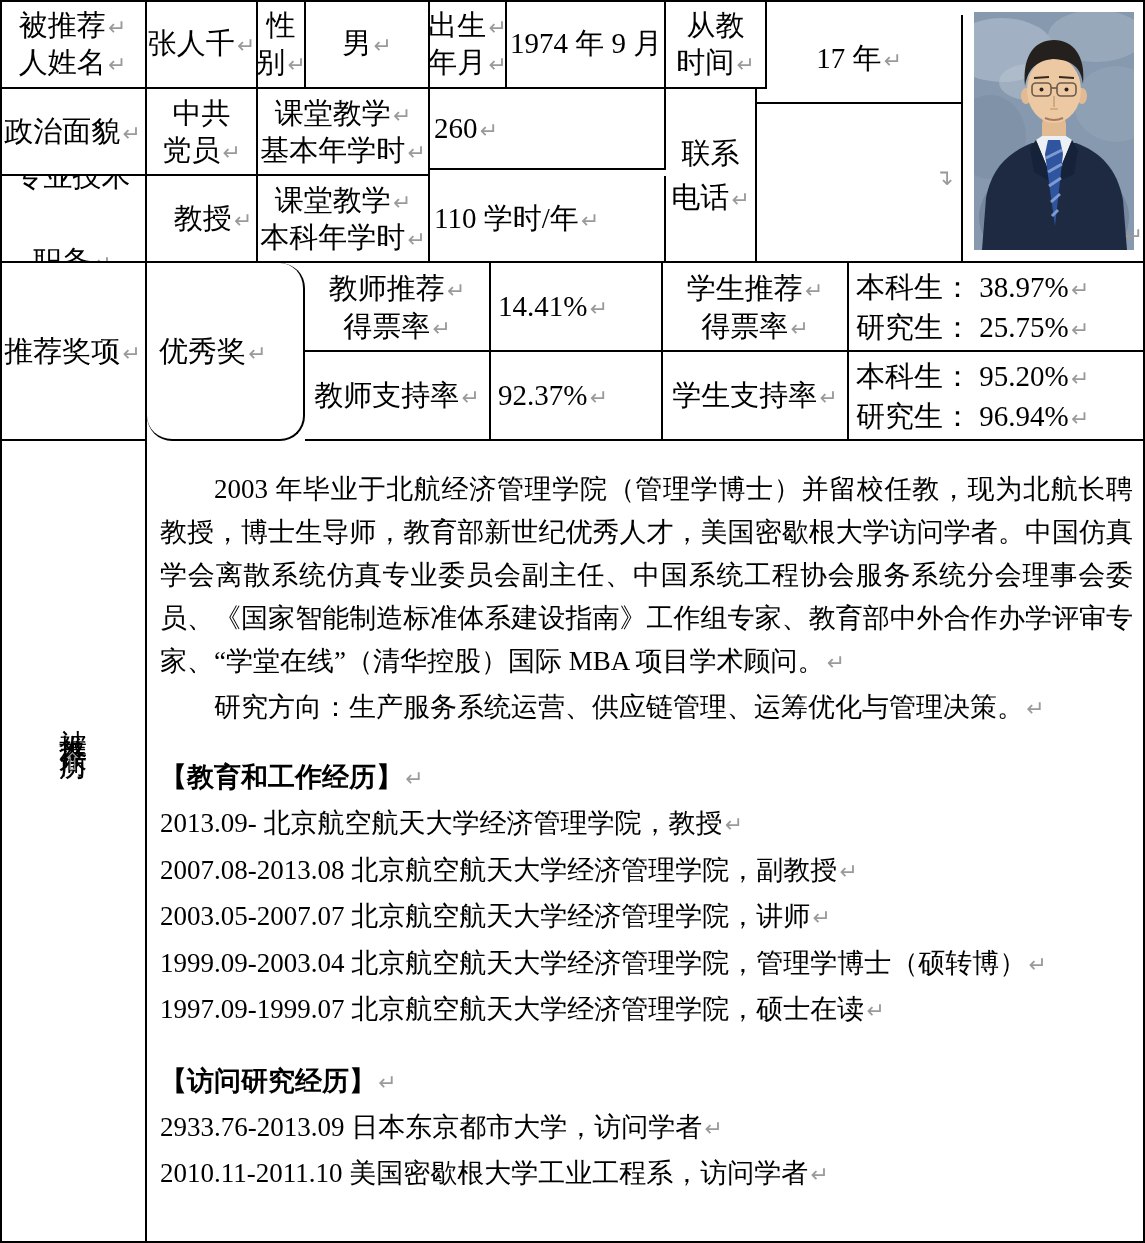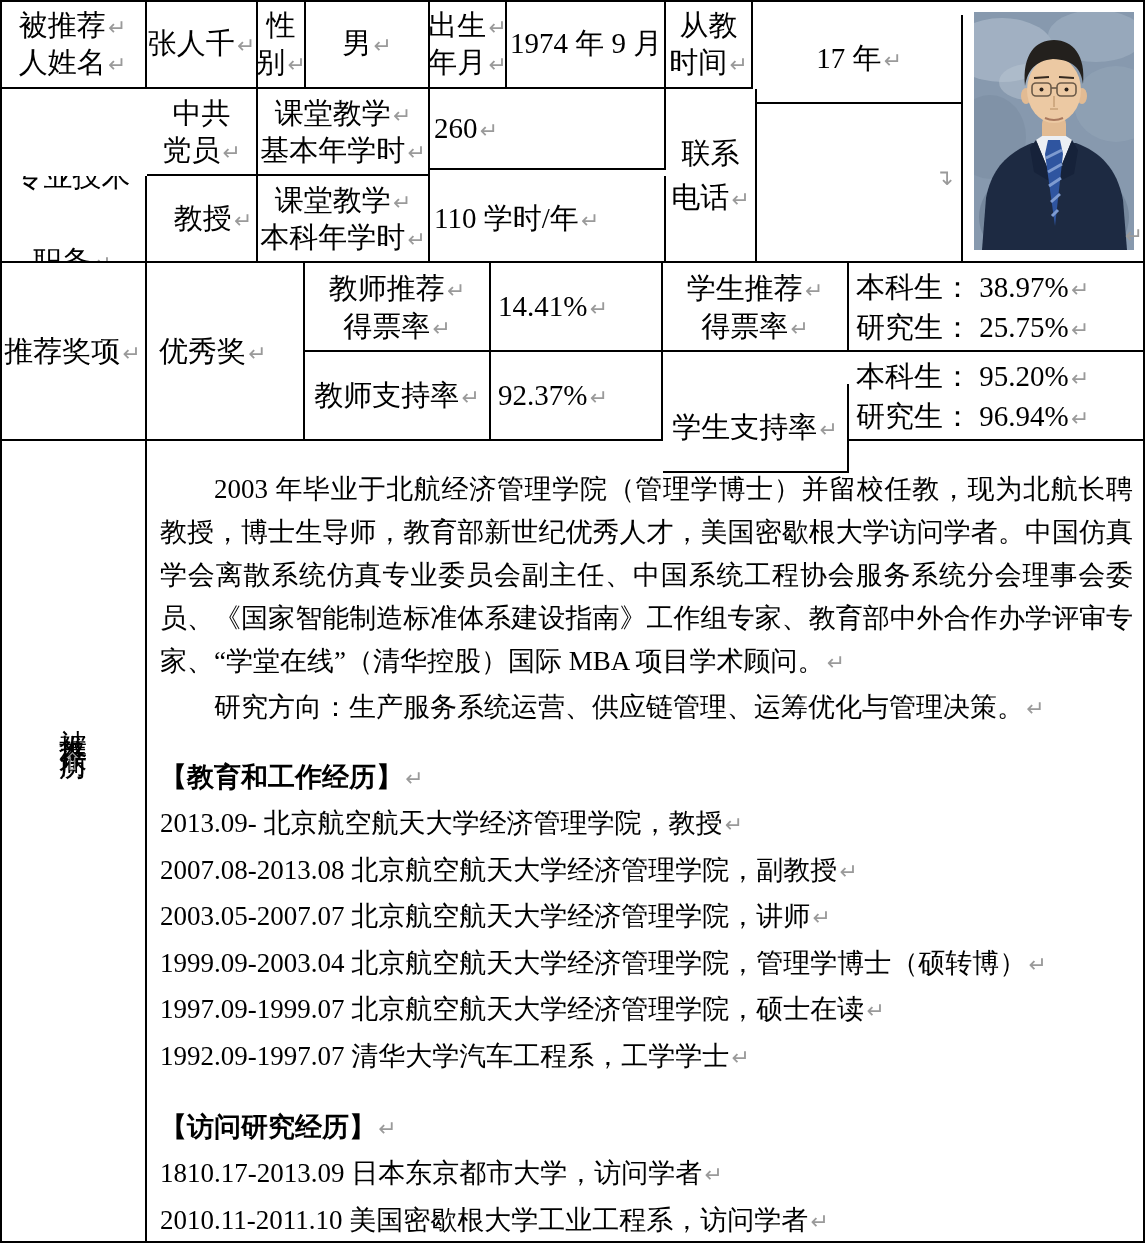--- a/index.html
+++ b/index.html
@@ -73,21 +73,21 @@
   <div class="cell" style="left:306px;top:0;width:124px;height:89px;">
     <div class="ln"><span>男</span><span class="mark">↵</span></div>
   </div>
   <div class="cell" style="left:430px;top:0;width:77px;height:89px;line-height:37px;">
     <div class="ln"><span>出生</span><span class="mark">↵</span></div>
     <div class="ln"><span>年月</span><span class="mark">↵</span></div>
   </div>
   <div class="cell left" style="left:507px;top:0;width:159px;height:89px;padding-left:3px;">
     <div class="ln"><span>1974 年 9 月</span><span class="mark">↵</span></div>
   </div>
-  <div class="cell" style="left:666px;top:0;width:87px;height:89px;line-height:37px;">
+  <div class="cell" style="left:666px;top:0;width:101px;height:89px;line-height:37px;">
     <div class="ln"><span>从教</span></div>
     <div class="ln"><span>时间</span><span class="mark">↵</span></div>
   </div>
   <div class="cell" style="left:757px;top:0;width:206px;height:89px;margin-top:15px;">
     <div class="ln"><span>17 年</span><span class="mark">↵</span></div>
   </div>
 
   <div class="cell no-r photo-cell" style="left:963px;top:0;width:182px;height:263px;">
     <svg class="photo-frame" viewBox="0 0 160 238">
       <rect width="160" height="238" fill="#8799ae"></rect>
@@ -123,20 +123,23 @@
       <circle cx="67.5" cy="77.5" r="2" fill="#2a211a"></circle>
       <circle cx="92.5" cy="77.5" r="2" fill="#2a211a"></circle>
       <path d="M 60 66 L 75 65 M 85 65 L 100 66" stroke="#35291f" stroke-width="2"></path>
 
       <path d="M 80 84 L 80 95 M 76 97 L 84 97" stroke="#c9a279" stroke-width="1.6" fill="none"></path>
       <path d="M 71 106 Q 80 110 89 106" stroke="#a9785d" stroke-width="2" fill="none"></path>
     </svg>
     <span class="mark mark-abs" style="right:2px;bottom:14px;">↵</span>
   </div>
 
+  <div class="cell" style="left:0;top:89px;width:147px;height:87px;">
+    <div class="ln"><span>政治面貌</span><span class="mark">↵</span></div>
+  </div>
   <div class="cell" style="left:147px;top:89px;width:111px;height:87px;line-height:37px;">
     <div class="ln"><span>中共</span></div>
     <div class="ln"><span>党员</span><span class="mark">↵</span></div>
   </div>
   <div class="cell" style="left:258px;top:89px;width:172px;height:87px;line-height:37px;">
     <div class="ln"><span>课堂教学</span><span class="mark">↵</span></div>
     <div class="ln"><span>基本年学时</span><span class="mark">↵</span></div>
   </div>
   <div class="cell left" style="left:430px;top:88px;width:236px;height:82px;padding-left:4px;">
     <div class="ln"><span>260</span><span class="mark">↵</span></div>
@@ -162,21 +165,21 @@
     <div class="ln"><span>课堂教学</span><span class="mark">↵</span></div>
     <div class="ln"><span>本科年学时</span><span class="mark">↵</span></div>
   </div>
   <div class="cell left" style="left:430px;top:176px;width:236px;height:87px;padding-left:4px;">
     <div class="ln"><span>110 学时/年</span><span class="mark">↵</span></div>
   </div>
 
   <div class="cell" style="left:0;top:263px;width:147px;height:178px;">
     <div class="ln"><span>推荐奖项</span><span class="mark">↵</span></div>
   </div>
-  <div class="cell left" style="left:147px;top:263px;width:158px;height:178px;padding-left:12px;">
+  <div class="cell left" style="left:147px;top:263px;width:158px;height:178px;padding-left:12px;border-radius:25px;">
     <div class="ln"><span>优秀奖</span><span class="mark">↵</span></div>
   </div>
 
   <div class="cell" style="left:305px;top:263px;width:186px;height:89px;line-height:38px;">
     <div class="ln"><span>教师推荐</span><span class="mark">↵</span></div>
     <div class="ln"><span>得票率</span><span class="mark">↵</span></div>
   </div>
   <div class="cell left" style="left:491px;top:263px;width:172px;height:89px;padding-left:7px;">
     <div class="ln"><span>14.41%</span><span class="mark">↵</span></div>
   </div>
@@ -188,21 +191,21 @@
     <div class="ln"><span>本科生： 38.97%</span><span class="mark">↵</span></div>
     <div class="ln"><span>研究生： 25.75%</span><span class="mark">↵</span></div>
   </div>
 
   <div class="cell" style="left:305px;top:352px;width:186px;height:89px;">
     <div class="ln"><span>教师支持率</span><span class="mark">↵</span></div>
   </div>
   <div class="cell left" style="left:491px;top:352px;width:172px;height:89px;padding-left:7px;">
     <div class="ln"><span>92.37%</span><span class="mark">↵</span></div>
   </div>
-  <div class="cell" style="left:663px;top:352px;width:186px;height:89px;margin-top:32px;">
+  <div class="cell" style="left:663px;top:352px;width:186px;height:89px;">
     <div class="ln"><span>学生支持率</span><span class="mark">↵</span></div>
   </div>
   <div class="cell left no-r" style="left:849px;top:352px;width:340px;height:89px;padding-left:7px;line-height:40px;">
     <div class="ln"><span>本科生： 95.20%</span><span class="mark">↵</span></div>
     <div class="ln"><span>研究生： 96.94%</span><span class="mark">↵</span></div>
   </div>
 
   <div class="cell no-b vlabel-cell" style="left:0;top:441px;width:147px;height:802px;">
     <span class="vlabel">被推荐人简历</span>
     <span class="vmark">⇧</span>
@@ -211,21 +214,20 @@
   <div class="cell no-r no-b bio-cell" style="left:147px;top:441px;width:998px;height:802px;">
     <p class="bio-p"><span>2003 年毕业于北航经济管理学院（管理学博士）并留校任教，现为北航长聘教授，博士生导师，教育部新世纪优秀人才，美国密歇根大学访问学者。中国仿真学会离散系统仿真专业委员会副主任、中国系统工程协会服务系统分会理事会委员、《国家智能制造标准体系建设指南》工作组专家、教育部中外合作办学评审专家、“学堂在线”（清华控股）国际 MBA 项目学术顾问。</span><span class="mark">↵</span></p>
     <p class="bio-p2"><span>研究方向：生产服务系统运营、供应链管理、运筹优化与管理决策。</span><span class="mark">↵</span></p>
 
     <p class="bio-h"><span>【教育和工作经历】</span><span class="mark" style="font-weight:normal;">↵</span></p>
     <p class="bio-item"><span>2013.09- 北京航空航天大学经济管理学院，教授</span><span class="mark">↵</span></p>
     <p class="bio-item"><span>2007.08-2013.08 北京航空航天大学经济管理学院，副教授</span><span class="mark">↵</span></p>
     <p class="bio-item"><span>2003.05-2007.07 北京航空航天大学经济管理学院，讲师</span><span class="mark">↵</span></p>
     <p class="bio-item"><span>1999.09-2003.04 北京航空航天大学经济管理学院，管理学博士（硕转博）</span><span class="mark">↵</span></p>
     <p class="bio-item"><span>1997.09-1999.07 北京航空航天大学经济管理学院，硕士在读</span><span class="mark">↵</span></p>
-    <p class="bio-item"><span>1992.09-1997.07 清华大学汽车工程系，工学学士</span><span class="mark">↵</span></p>
 
     <p class="bio-h"><span>【访问研究经历】</span><span class="mark" style="font-weight:normal;">↵</span></p>
-    <p class="bio-item"><span>1810.17-2013.09 日本东京都市大学，访问学者</span><span class="mark">↵</span></p>
+    <p class="bio-item"><span>2933.76-2013.09 日本东京都市大学，访问学者</span><span class="mark">↵</span></p>
     <p class="bio-item"><span>2010.11-2011.10 美国密歇根大学工业工程系，访问学者</span><span class="mark">↵</span></p>
 
   </div>
 
 </div>
 
 </body></html>

